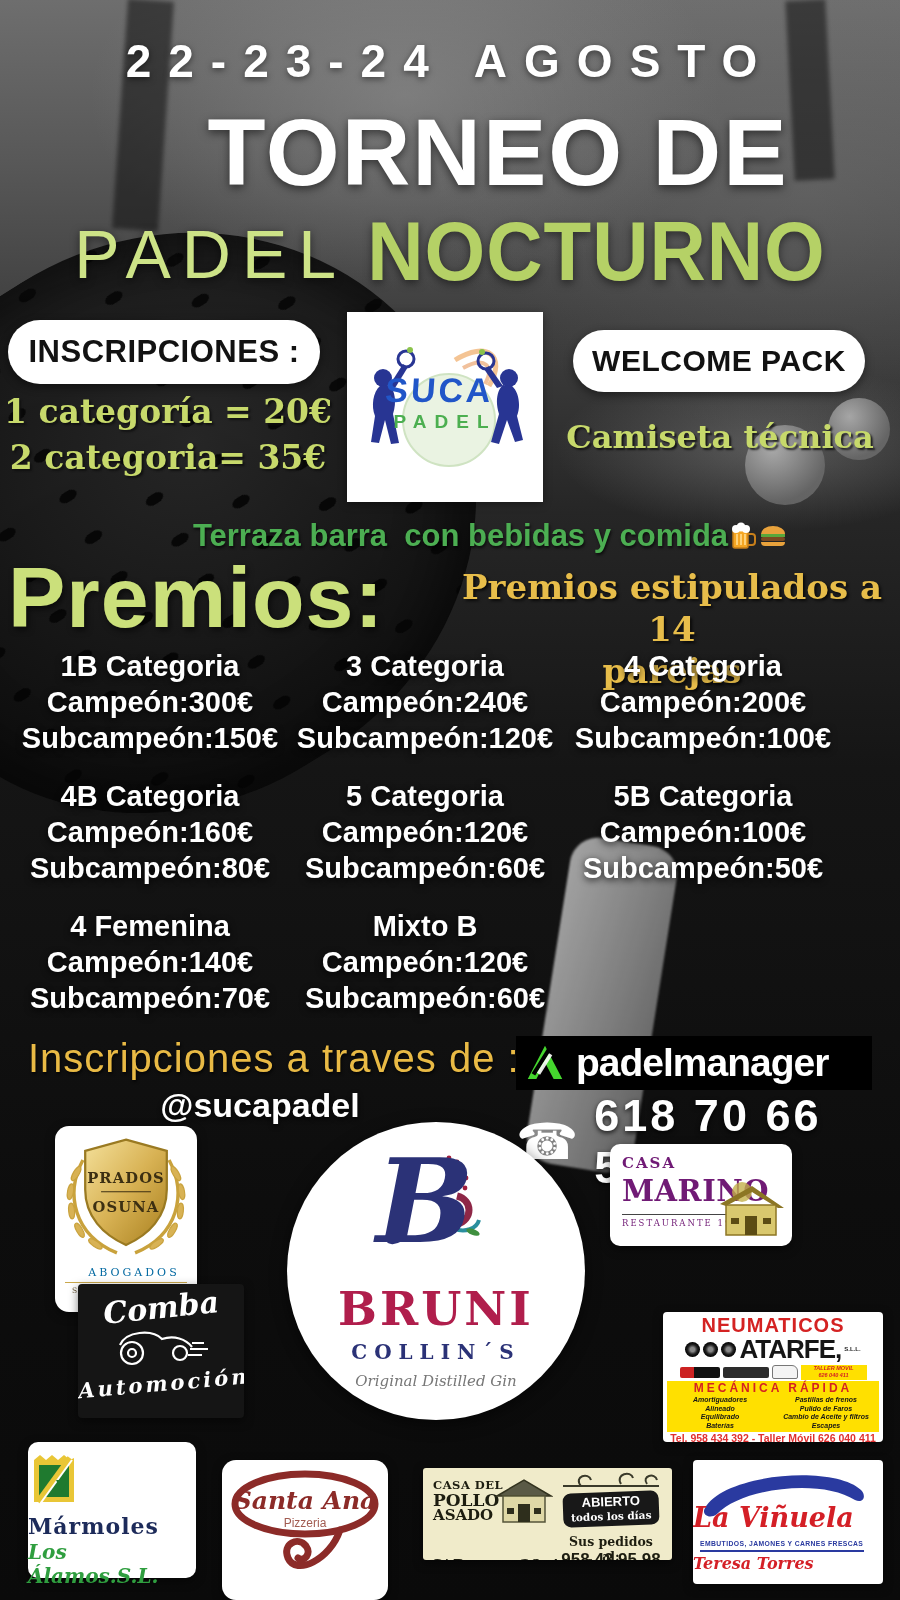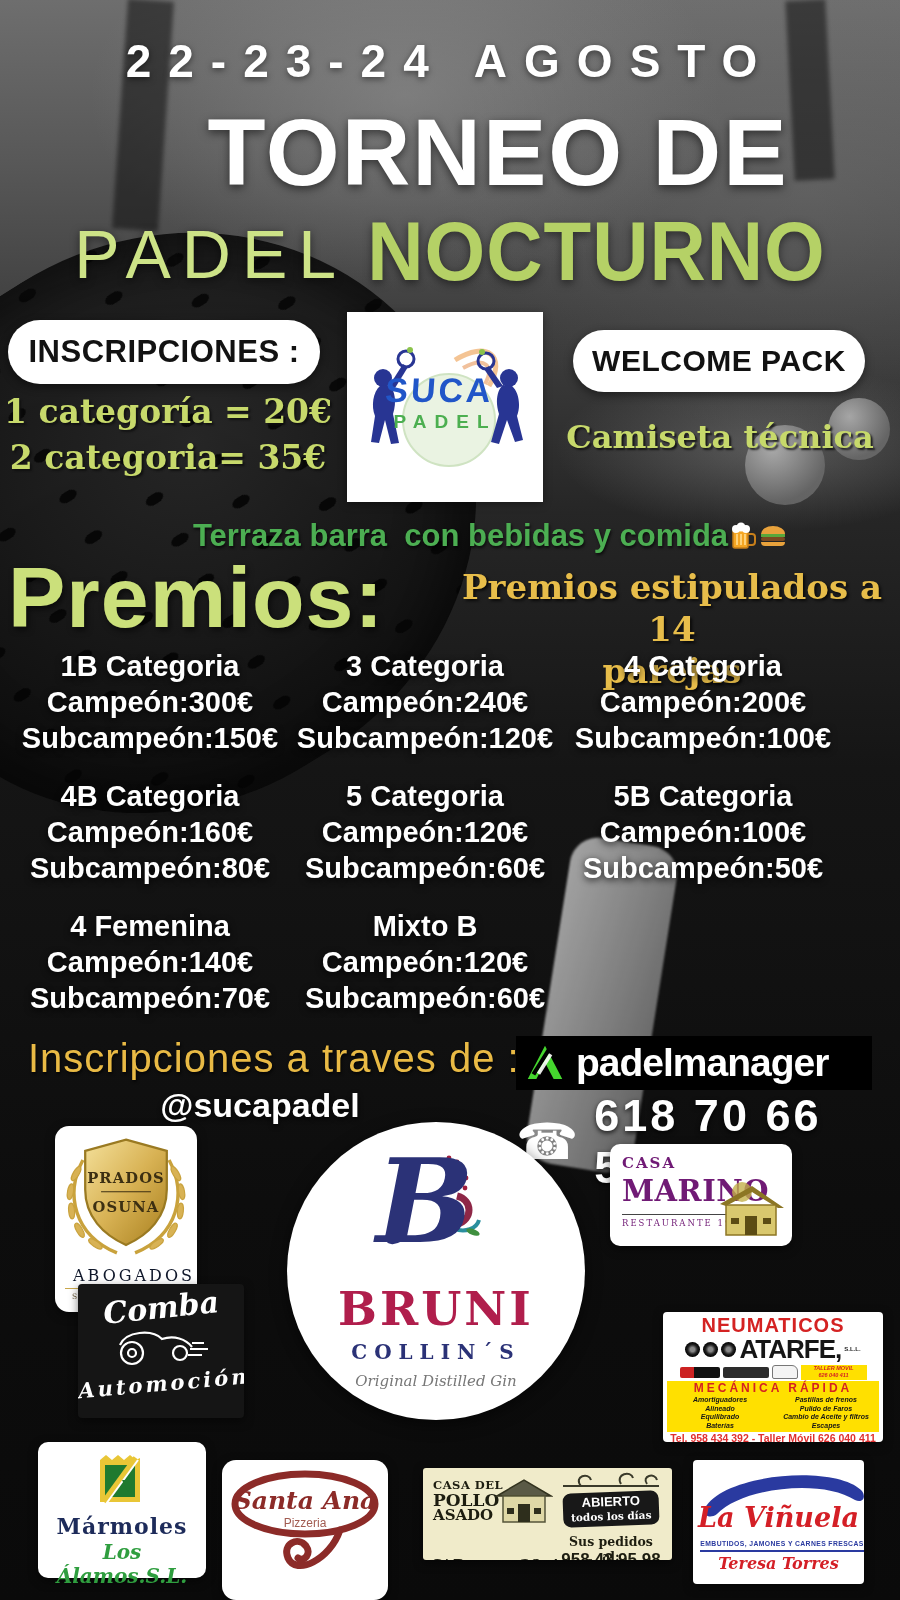--- a/index.html
+++ b/index.html
@@ -51,21 +51,21 @@
   #via{left:28px;top:1036px;font-size:40px;font-weight:500;color:#e9ba45;letter-spacing:1px;text-shadow:1px 2px 3px rgba(0,0,0,.7);}
   #handle-txt{left:95px;top:1086px;width:330px;font-size:34px;font-weight:700;color:#fff;text-shadow:0 2px 5px rgba(0,0,0,.8);}
   #pm-bar{left:516px;top:1036px;width:356px;height:54px;background:#000;display:flex;align-items:center;padding-left:6px;box-sizing:border-box;}
   #pm-text{color:#fff;font-size:39px;font-weight:700;letter-spacing:-1px;margin-left:8px;}
   #phone-row{left:516px;top:1090px;width:360px;display:flex;align-items:center;gap:16px;color:#fff;}
   #phone-glyph{font-size:50px;line-height:50px;}
   #phone-num{font-size:45px;font-weight:800;letter-spacing:3px;text-shadow:0 2px 5px rgba(0,0,0,.8);}
   
   .card{position:absolute;background:#fff;box-shadow:0 3px 10px rgba(0,0,0,.5);}
   #prados{left:55px;top:1126px;width:142px;height:186px;border-radius:14px;text-align:center;}
-  #prados .abg{font-family:"DejaVu Serif",serif;font-size:16px;letter-spacing:3px;color:#0f172a;margin-top:0;margin-left:16px;}
+  #prados .abg{font-family:"DejaVu Serif",serif;font-size:11px;letter-spacing:3px;color:#0369a1;margin-top:0;margin-left:16px;}
   #prados .motto{font-family:"DejaVu Serif",serif;font-size:7.5px;letter-spacing:1px;color:#6b5a3a;margin-top:3px;border-top:1px solid #caa84c;padding-top:3px;margin-left:10px;margin-right:10px;}
   #marino{left:610px;top:1144px;width:182px;height:102px;border-radius:10px;overflow:hidden;}
   #marino .t{position:absolute;left:12px;top:10px;font-family:"DejaVu Serif",serif;color:#701a75;}
   #comba{left:78px;top:1284px;width:166px;height:134px;background:#151515;border-radius:4px;text-align:center;color:#fff;overflow:hidden;}
   .script{font-family:"DejaVu Serif",serif;font-style:italic;font-weight:700;}
   #bruni{left:287px;top:1122px;width:298px;height:298px;border-radius:50%;background:#fff;z-index:6;text-align:center;box-shadow:0 4px 16px rgba(0,0,0,.55);}
   #bruni .n1{font-family:"DejaVu Serif",serif;font-weight:800;font-size:46px;color:#b01e4c;letter-spacing:3px;margin-top:2px;}
   #bruni .n2{font-family:"DejaVu Serif",serif;font-weight:700;font-size:20px;color:#2b3277;letter-spacing:7px;margin-top:4px;}
   #bruni .n3{font-family:"DejaVu Serif",serif;font-style:italic;font-size:15px;color:#777;margin-top:8px;}
   #neum{left:663px;top:1312px;width:220px;height:130px;border-radius:4px;padding:3px 4px;box-sizing:border-box;text-align:center;overflow:hidden;}
@@ -76,34 +76,34 @@
   #neum .sll{font-size:6px;font-weight:700;color:#222;line-height:7px;text-align:left;}
   #neum .row3{display:flex;align-items:center;justify-content:center;gap:3px;height:16px;margin:1px 0;}
   .badge1{width:40px;height:11px;background:linear-gradient(90deg,#c22 35%,#111 35%);border-radius:2px;}
   .badge2{width:46px;height:11px;background:#2c2c2c;border-radius:2px;}
   .van{width:24px;height:12px;background:#f4f4f4;border:1px solid #777;border-radius:3px 6px 2px 2px;}
   .tmbox{width:66px;height:15px;background:#ffe000;color:#d42222;font-size:5.5px;font-weight:800;font-style:italic;line-height:7px;}
   #neum .band{background:#ffe000;color:#d42222;font-weight:800;font-size:12px;letter-spacing:3px;line-height:14px;}
   #neum .cols{background:#ffe000;display:flex;}
   #neum .cols ul{list-style:none;margin:1px 0 2px;padding:0;flex:1;font-size:7px;font-weight:700;font-style:italic;color:#161616;line-height:8.5px;}
   #neum .tel{color:#e03030;font-weight:700;font-size:10.5px;line-height:13px;}
-  #marmoles{left:38px;top:1442px;width:168px;height:136px;border-radius:10px;text-align:center;}
+  #marmoles{left:28px;top:1442px;width:168px;height:136px;border-radius:10px;}
   #marmoles .m1{font-family:"DejaVu Serif",serif;font-weight:700;font-size:22px;color:#1d2b5a;letter-spacing:1px;margin-top:1px;}
   #marmoles .m2{font-size:20px;color:#2f9e3f;margin-top:1px;}
   #santa{left:222px;top:1460px;width:166px;height:140px;border-radius:14px;text-align:center;overflow:hidden;}
   #santa .s1{position:absolute;left:0;top:26px;width:100%;font-size:25px;color:#8c2b28;}
   #santa .s2{position:absolute;left:0;top:56px;width:100%;font-size:12px;color:#a15b50;}
   #pollo{left:423px;top:1468px;width:249px;height:92px;background:#f0ebca;border-radius:3px;font-family:"DejaVu Serif",serif;color:#1d1d10;overflow:hidden;}
   #pollo .c1{position:absolute;left:10px;top:10px;font-weight:700;line-height:15px;}
   #pollo .addr{position:absolute;left:8px;top:88px;font-weight:700;font-size:14.5px;}
   #pollo .abierto{position:absolute;left:140px;top:24px;width:96px;height:34px;background:#181818;border-radius:8px;color:#fff;
                   text-align:center;transform:rotate(-2deg);line-height:14px;padding-top:3px;box-sizing:border-box;}
   #pollo .ped1{position:absolute;left:136px;top:66px;width:104px;text-align:center;font-weight:700;font-size:12.5px;}
   #pollo .ped2{position:absolute;left:136px;top:82px;width:104px;text-align:center;font-weight:800;font-size:17px;font-family:"Liberation Sans",sans-serif;}
-  #vinuela{left:693px;top:1460px;width:171px;height:124px;border-radius:4px;text-align:center;overflow:hidden;}
+  #vinuela{left:693px;top:1460px;width:190px;height:124px;border-radius:4px;overflow:hidden;}
   #vinuela .v1{position:absolute;left:0;top:42px;width:100%;font-size:27px;color:#d41f26;}
   #vinuela .v2{position:absolute;left:0;top:80px;width:100%;font-size:6.8px;font-weight:700;color:#2a3aa0;letter-spacing:.4px;border-bottom:2px solid #2a3aa0;padding-bottom:3px;width:164px;margin-left:7px;}
   #vinuela .v3{position:absolute;left:0;top:94px;width:100%;font-size:16px;color:#d41f26;}
 </style>
 </head>
 <body>
 
 <div id="poster">
 
   <div id="bg"></div>

